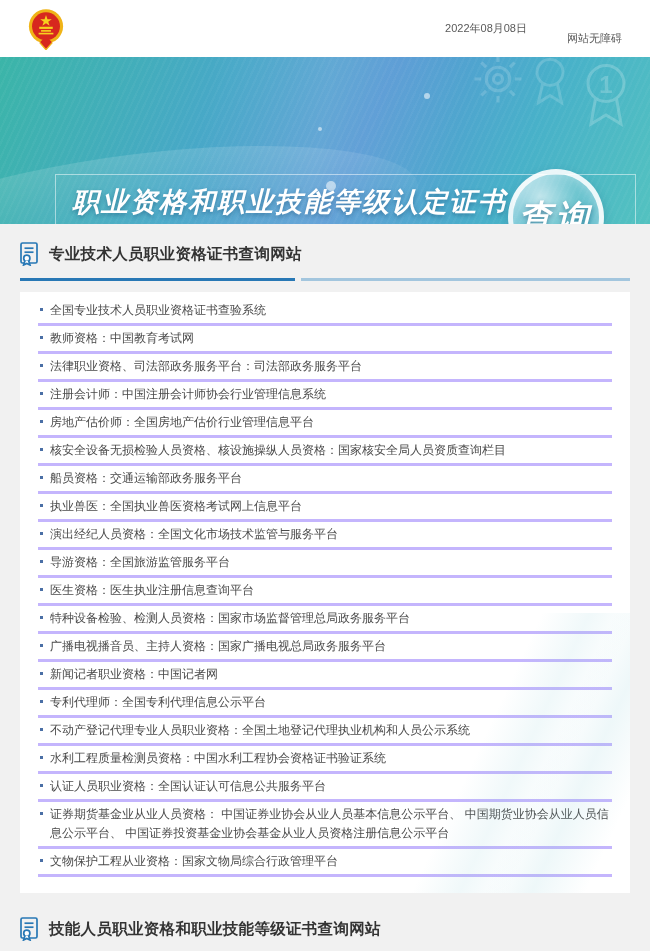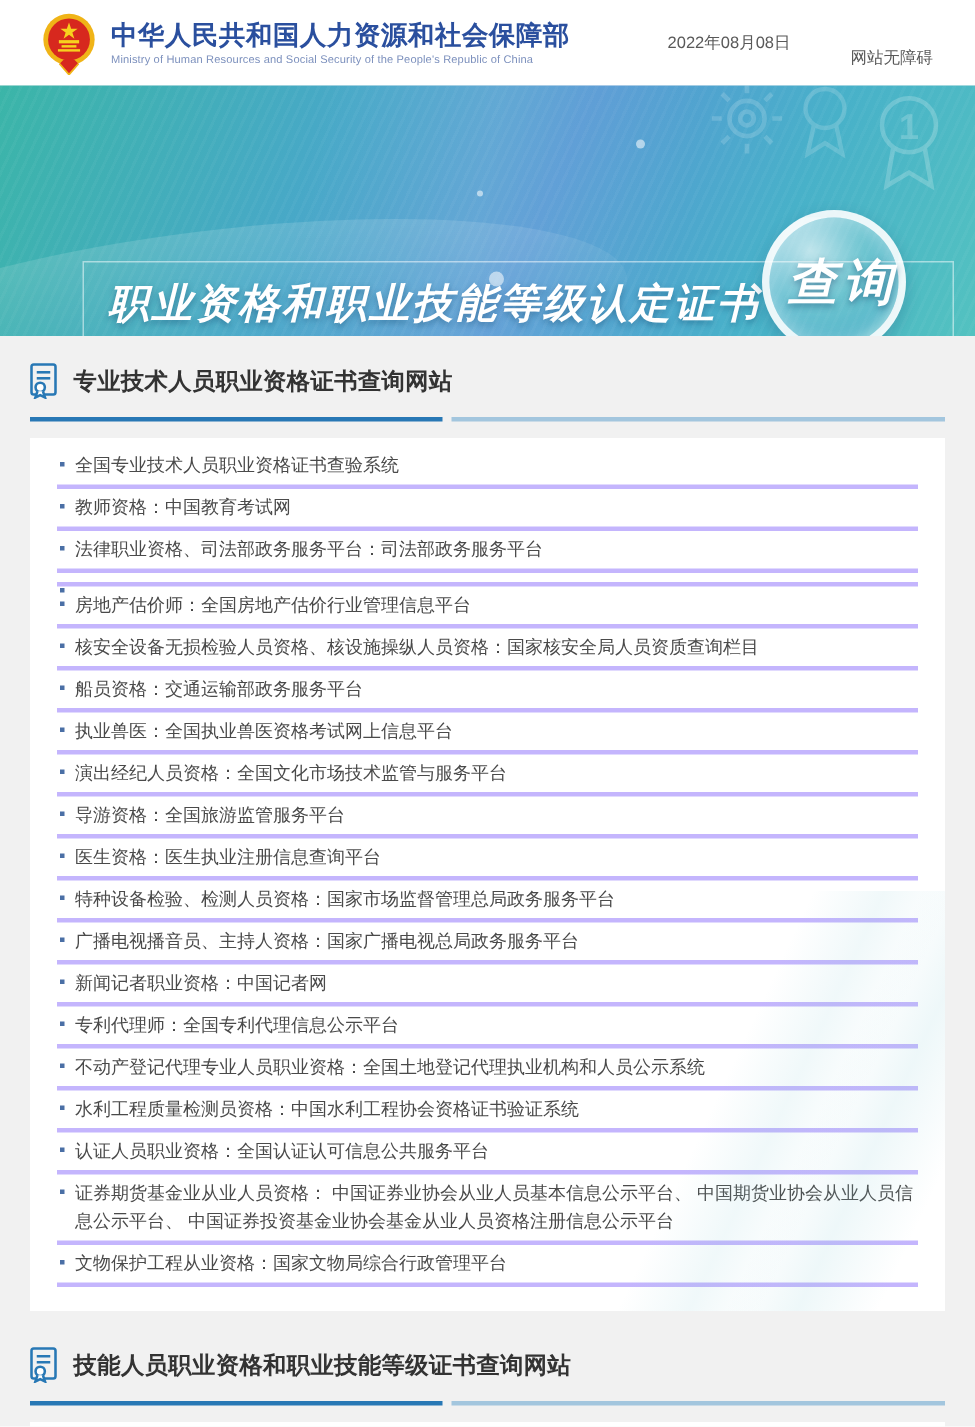--- a/index.html
+++ b/index.html
@@ -25,25 +25,25 @@
   .band { position:absolute; left:-60px; top:-40px; width:820px; height:300px; pointer-events:none;
     background:linear-gradient(100deg,transparent 32%,rgba(255,255,255,.10) 46%,transparent 62%); }
   .wave { position:absolute; left:-140px; bottom:-60px; width:560px; height:130px; border-radius:50%;
     background:linear-gradient(rgba(255,255,255,.14),transparent 70%); transform:rotate(-7deg); pointer-events:none; }
   .deco { position:absolute; opacity:.16; pointer-events:none; }
   .dot { position:absolute; border-radius:50%; background:rgba(255,255,255,.55); pointer-events:none; }
   .banner-box { position:absolute; left:55px; right:14px; top:117px; height:62px;
     border:1px solid rgba(255,255,255,.5); }
   .banner-title { position:absolute; left:72px; top:127px; font-size:27px; font-weight:bold; font-style:italic;
     color:#fff; letter-spacing:2px; text-shadow:0 2px 4px rgba(18,70,110,.45); white-space:nowrap; }
-  .magnifier { position:absolute; left:508px; top:83px; width:96px; height:96px; border-radius:50%;
+  .magnifier { position:absolute; left:508px; top:112px; width:96px; height:96px; border-radius:50%;
     border:5px solid rgba(255,255,255,.88);
     background:radial-gradient(circle at 32% 26%,rgba(255,255,255,.65),rgba(255,255,255,.18) 42%,rgba(120,180,220,.28) 72%,rgba(255,255,255,.35));
     box-shadow:0 4px 10px rgba(25,80,120,.28), inset 0 0 14px rgba(255,255,255,.45);
-    display:flex; align-items:center; justify-content:flex-end; z-index:2; }
+    display:flex; align-items:center; justify-content:center; z-index:2; }
   .magnifier-label { font-size:33px; font-weight:bold; font-style:italic; color:#fff; letter-spacing:4px;
     text-shadow:0 2px 4px rgba(18,70,110,.5); }
 
   
   .section { margin:0 20px; }
   .section-header { display:flex; align-items:center; gap:9px; padding-top:18px; }
   .section-skills .section-header { padding-top:24px; }
   .cert-icon { width:20px; height:24px; flex:0 0 auto; }
   .section-title { font-size:15.5px; font-weight:bold; color:#333; letter-spacing:.3px; }
   .divider { display:flex; margin-top:12px; height:3px; }
@@ -69,24 +69,20 @@
   <svg class="emblem" viewBox="0 0 40 46">
     <circle cx="20" cy="20" r="19" fill="#f0b417"></circle>
     <circle cx="20" cy="20" r="15.5" fill="#d7281e"></circle>
     <polygon points="20,7.5 21.6,12.1 26.4,12.1 22.5,14.9 24,19.4 20,16.6 16,19.4 17.5,14.9 13.6,12.1 18.4,12.1" fill="#f7d11e"></polygon>
     <rect x="12.5" y="20.5" width="15" height="2.4" fill="#f7d11e"></rect>
     <rect x="14.5" y="24.2" width="11" height="1.8" fill="#f7d11e"></rect>
     <rect x="11.8" y="27.2" width="16.4" height="1.8" fill="#f7d11e"></rect>
     <path d="M13 38 L20 46 L27 38 L24 35 L16 35 Z" fill="#d7281e"></path>
     <path d="M13 38 L20 46 L27 38" fill="none" stroke="#f0b417" stroke-width="1.4"></path>
   </svg>
-  <div class="titles">
-    <div class="cn">中华人民共和国人力资源和社会保障部</div>
-    <div class="en">Ministry of Human Resources and Social Security of the People's Republic of China</div>
-  </div>
   <div class="header-meta">
     <span>2022年08月08日</span>
     <span class="a11y">网站无障碍</span>
   </div>
 </div>
 
 <div class="banner">
   <div class="band"></div>
   <div class="wave"></div>
 
@@ -139,21 +135,21 @@
   <div class="divider">
     <span class="dark"></span>
       <span class="gap"></span>
       <span class="light"></span>
   </div>
   <div class="panel">
     <ul class="items">
         <li class="item"><span class="bullet"></span><span>全国专业技术人员职业资格证书查验系统</span></li>
         <li class="item"><span class="bullet"></span><span>教师资格：中国教育考试网</span></li>
         <li class="item"><span class="bullet"></span><span>法律职业资格、司法部政务服务平台：司法部政务服务平台</span></li>
-        <li class="item"><span class="bullet"></span></li>
+        <li class="item"><span class="bullet"></span><span>注册会计师：中国注册会计师协会行业管理信息系统</span></li>
         <li class="item"><span class="bullet"></span><span>房地产估价师：全国房地产估价行业管理信息平台</span></li>
         <li class="item"><span class="bullet"></span><span>核安全设备无损检验人员资格、核设施操纵人员资格：国家核安全局人员资质查询栏目</span></li>
         <li class="item"><span class="bullet"></span><span>船员资格：交通运输部政务服务平台</span></li>
         <li class="item"><span class="bullet"></span><span>执业兽医：全国执业兽医资格考试网上信息平台</span></li>
         <li class="item"><span class="bullet"></span><span>演出经纪人员资格：全国文化市场技术监管与服务平台</span></li>
         <li class="item"><span class="bullet"></span><span>导游资格：全国旅游监管服务平台</span></li>
         <li class="item"><span class="bullet"></span><span>医生资格：医生执业注册信息查询平台</span></li>
         <li class="item"><span class="bullet"></span><span>特种设备检验、检测人员资格：国家市场监督管理总局政务服务平台</span></li>
         <li class="item"><span class="bullet"></span><span>广播电视播音员、主持人资格：国家广播电视总局政务服务平台</span></li>
         <li class="item"><span class="bullet"></span><span>新闻记者职业资格：中国记者网</span></li>

